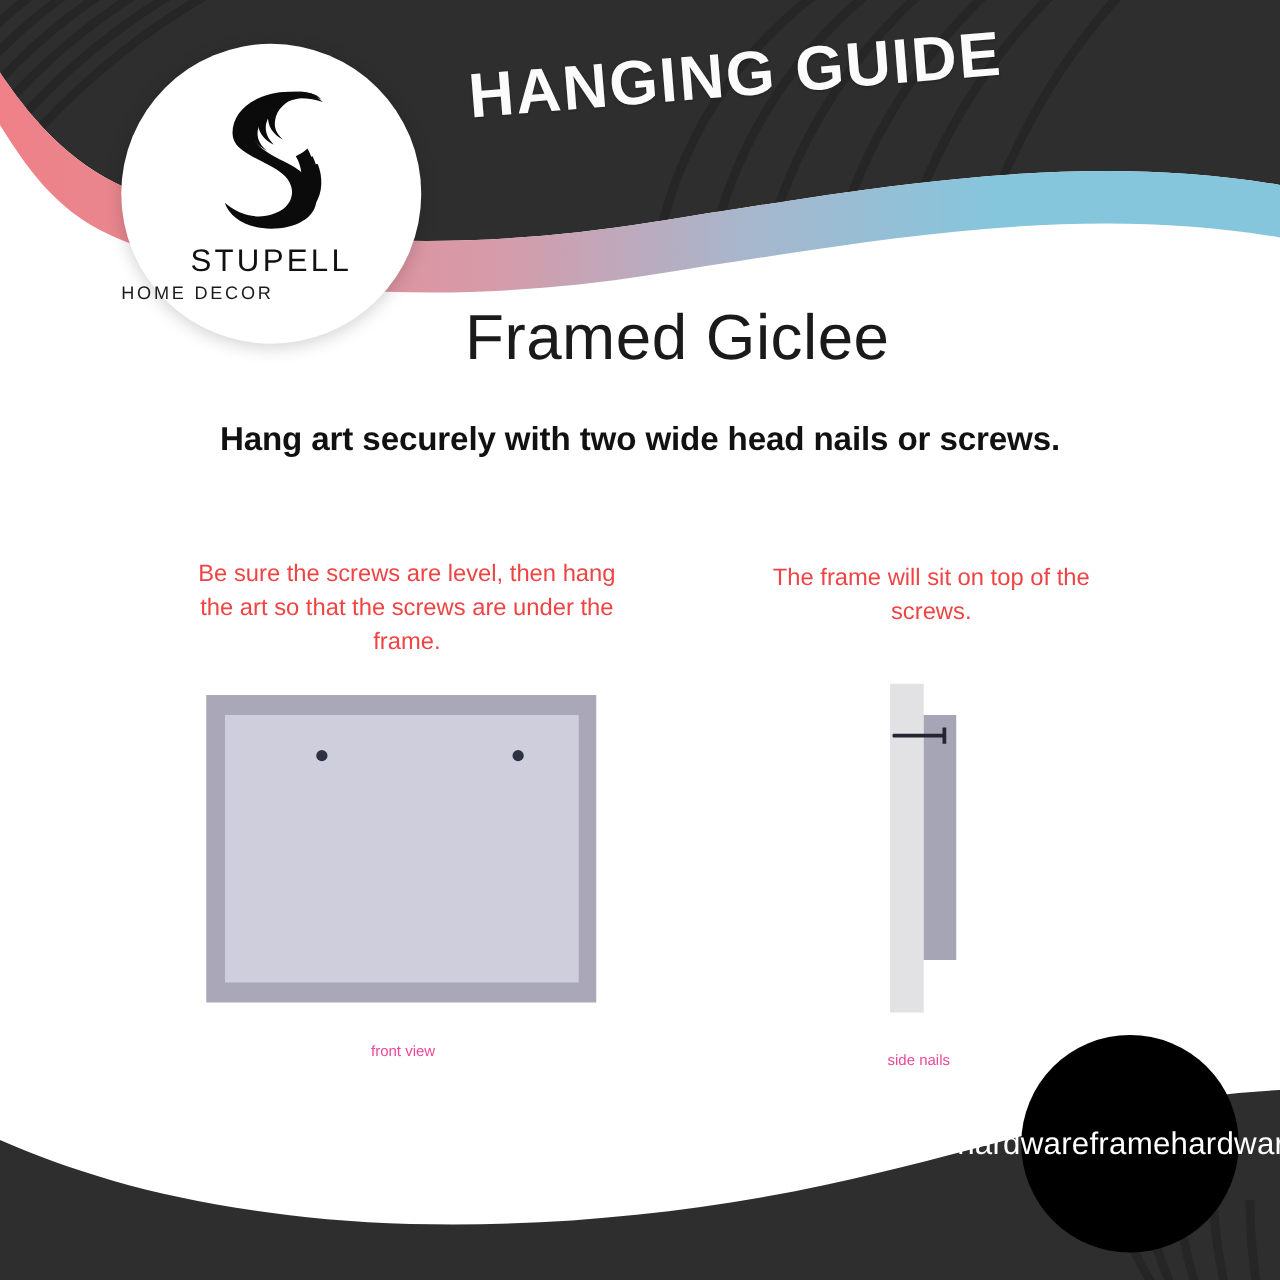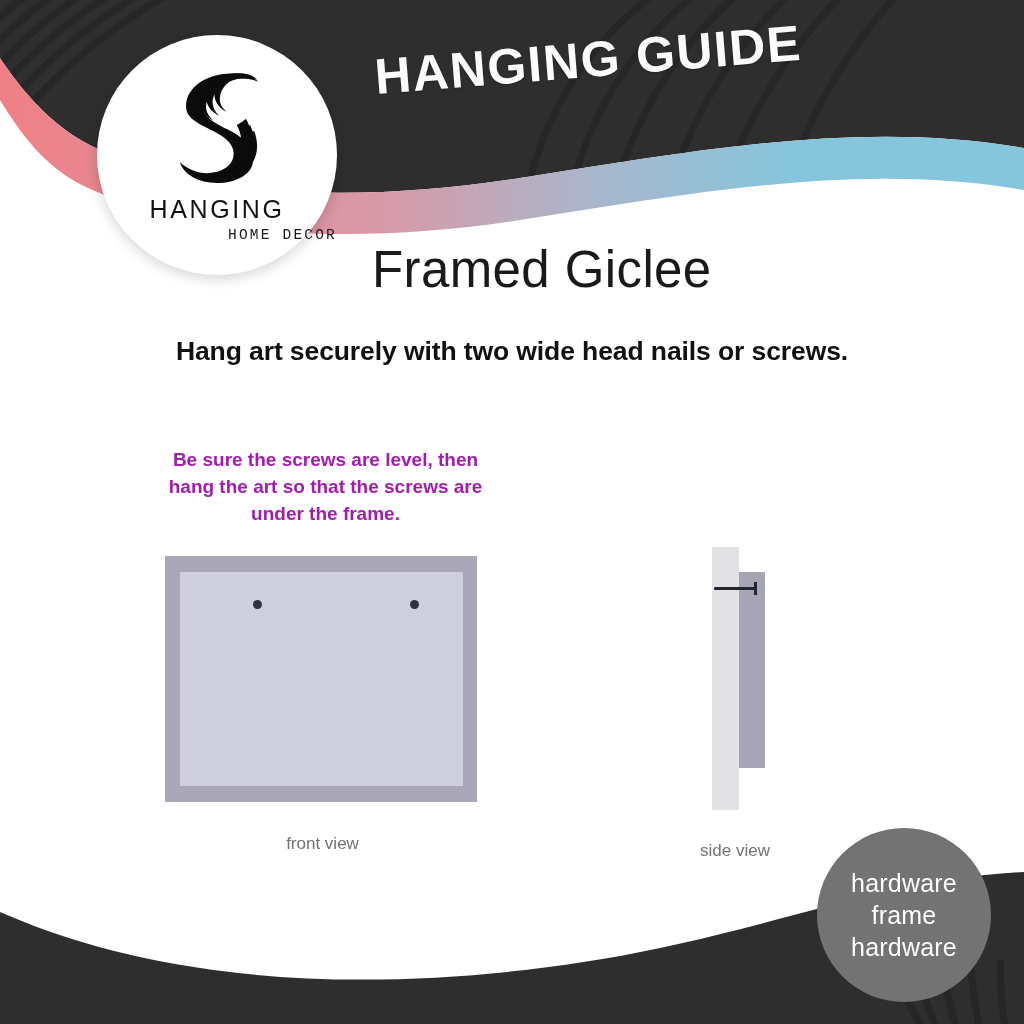--- a/index.html
+++ b/index.html
@@ -57,26 +57,25 @@
     font-size: 25px;
     letter-spacing: 2.6px;
     color: #111111;
     font-weight: 400;
   }
   #logo-subwordmark {
     position: absolute;
     left: 0;
     right: 0;
     top: 192px;
-    text-align: right;
+    text-align: left;
     font-size: 14.5px;
     letter-spacing: 2.2px;
     color: #1a1a1a;
     font-weight: 400;
-    font-family: Liberation Mono, monospace;
   }
 
   
   #header-title {
     position: absolute;
     left: 375px;
     top: 48px;
     width: 520px;
     font-size: 50px;
     font-weight: 700;
@@ -112,43 +111,43 @@
     color: #111111;
     letter-spacing: -0.1px;
     z-index: 10;
   }
 
   
   .caption {
     position: absolute;
     text-align: center;
     font-size: 19px;
-    font-weight: 700;
-    color: #a21caf;
+    font-weight: 400;
+    color: #ef4444;
     line-height: 1.42;
     z-index: 10;
   }
   #front-caption {
     left: 158px;
     top: 447px;
     width: 335px;
   }
   #side-caption {
     left: 595px;
     top: 450px;
     width: 300px;
   }
 
   
   .view-label {
     position: absolute;
     text-align: center;
-    font-size: 17px;
+    font-size: 12px;
     font-weight: 400;
-    color: #737373;
+    color: #ec4899;
     z-index: 10;
   }
   #front-view-label {
     left: 165px;
     top: 834px;
     width: 315px;
   }
   #side-view-label {
     left: 640px;
     top: 841px;
@@ -227,24 +226,24 @@
   }
 
   
   #hardware-badge {
     position: absolute;
     left: 817px;
     top: 828px;
     width: 174px;
     height: 174px;
     border-radius: 50%;
-    background: #737373;
+    background: #000000;
     z-index: 13;
     display: flex;
-    flex-direction: column;
+    flex-direction: row;
     align-items: center;
     justify-content: center;
   }
   .badge-line {
     color: #ffffff;
     font-size: 25px;
     font-weight: 400;
     line-height: 1.28;
     text-align: center;
     letter-spacing: 0.2px;
@@ -356,48 +355,49 @@
                  C74 112 82 105 86 96 C90 87 89 77 84 69
                  C89 69 93 68 96 68 Z"></path>
         <path d="M92 62 C97 72 98 85 92 95 C86 105 74 111 62 113
                  C72 109 80 102 84 93 C88 84 87 74 82 66
                  C86 65 89 63 92 62 Z"></path>
         <path d="M88 56 C94 66 95 80 89 91 C83 101 71 108 59 110
                  C69 106 77 99 81 90 C85 81 84 70 79 62
                  C83 60 86 58 88 56 Z"></path>
       </g>
     </svg>
-    <div id="logo-wordmark">HANGING</div>
+    <div id="logo-wordmark">STUPELL</div>
     <div id="logo-subwordmark">HOME DECOR</div>
   </div>
 
   <div id="header-title">HANGING GUIDE</div>
 
   <div id="product-title">Framed Giclee</div>
 
   <div id="main-instruction">Hang art securely with two wide head nails or screws.</div>
 
   <div class="caption" id="front-caption">Be sure the screws are level, then hang the art so that the screws are under the frame.</div>
 
+  <div class="caption" id="side-caption">The frame will sit on top of the screws.</div>
 
   <div id="front-view-diagram">
     <div id="front-view-mat">
       <span class="screw-dot" id="screw-dot-left"></span>
       <span class="screw-dot" id="screw-dot-right"></span>
     </div>
   </div>
   <div class="view-label" id="front-view-label">front view</div>
 
   <div id="side-view-diagram">
     <div id="side-wall-strip"></div>
     <div id="side-frame-panel"></div>
     <div id="side-nail"></div>
     <div id="side-nail-head"></div>
   </div>
-  <div class="view-label" id="side-view-label">side view</div>
+  <div class="view-label" id="side-view-label">side nails</div>
 
   <div id="hardware-badge">
     <div class="badge-line">hardware</div>
     <div class="badge-line">frame</div>
     <div class="badge-line">hardware</div>
   </div>
 
 </div>
 
 </body></html>

